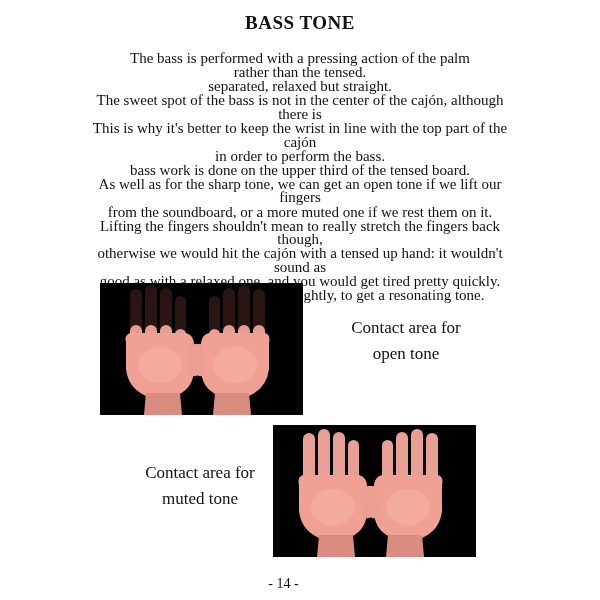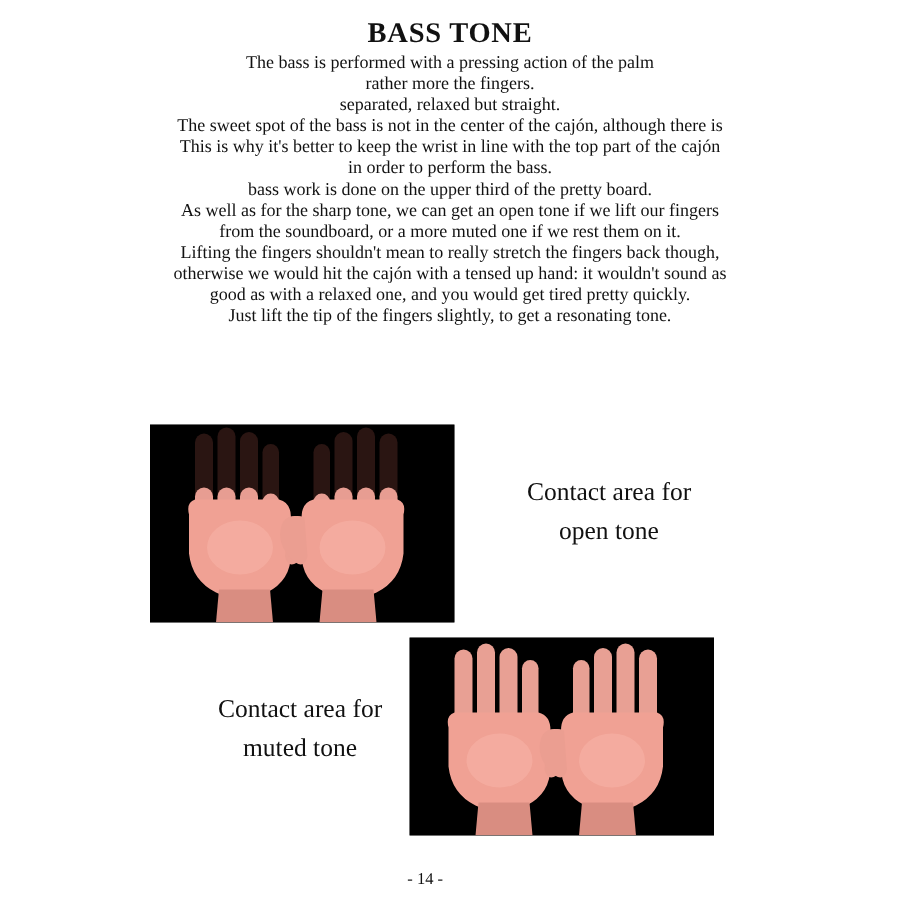--- a/index.html
+++ b/index.html
@@ -21,27 +21,27 @@
     height: 600px;
     box-sizing: border-box;
     padding: 10px 0 0 0;
   }
   .title {
     text-align: center;
     font-family: "Liberation Serif", serif;
     font-weight: bold;
     font-size: 19px;
     letter-spacing: 0.5px;
-    margin: 2px 0 1px 0;
+    margin: 2px 0 18px 0;
   }
   .body-text {
     width: 420px;
     margin: 0 auto;
     text-align: center;
-    font-size: 12px;
+    font-size: 15px;
     line-height: 13.6px;
   }
   .body-text p {
     margin: 0 0 0.5px 0;
   }
   
   .photo {
     position: absolute;
     background: #000000;
     overflow: hidden;
@@ -75,41 +75,41 @@
     left: 110px;
     top: 460px;
     width: 180px;
   }
   .page-number {
     position: absolute;
     bottom: 8px;
     left: 0;
     width: 567px;
     text-align: center;
-    font-size: 11px;
+    font-size: 14px;
   }
 
   
   .hands-svg { display: block; }
 </style>
 </head>
 <body>
 
 <div class="page">
 
   <div class="title">BASS TONE</div>
 
   <div class="body-text">
     <p>The bass is performed with a pressing action of the palm</p>
-    <p>rather more the fingers.</p>
+    <p>rather than the tensed.</p>
     <p>separated, relaxed but straight.</p>
     <p>The sweet spot of the bass is not in the center of the cajón, although there is</p>
     <p>This is why it's better to keep the wrist in line with the top part of the cajón</p>
     <p>in order to perform the bass.</p>
-    <p>bass work is done on the upper third of the pretty board.</p>
+    <p>bass work is done on the upper third of the tensed board.</p>
     <p>As well as for the sharp tone, we can get an open tone if we lift our fingers</p>
     <p>from the soundboard, or a more muted one if we rest them on it.</p>
     <p>Lifting the fingers shouldn't mean to really stretch the fingers back though,</p>
     <p>otherwise we would hit the cajón with a tensed up hand: it wouldn't sound as</p>
     <p>good as with a relaxed one, and you would get tired pretty quickly.</p>
     <p>Just lift the tip of the fingers slightly, to get a resonating tone.</p>
   </div>
 
   <div class="photo" id="photo-open">
     <svg class="hands-svg" width="203" height="132" viewBox="0 0 203 132">

